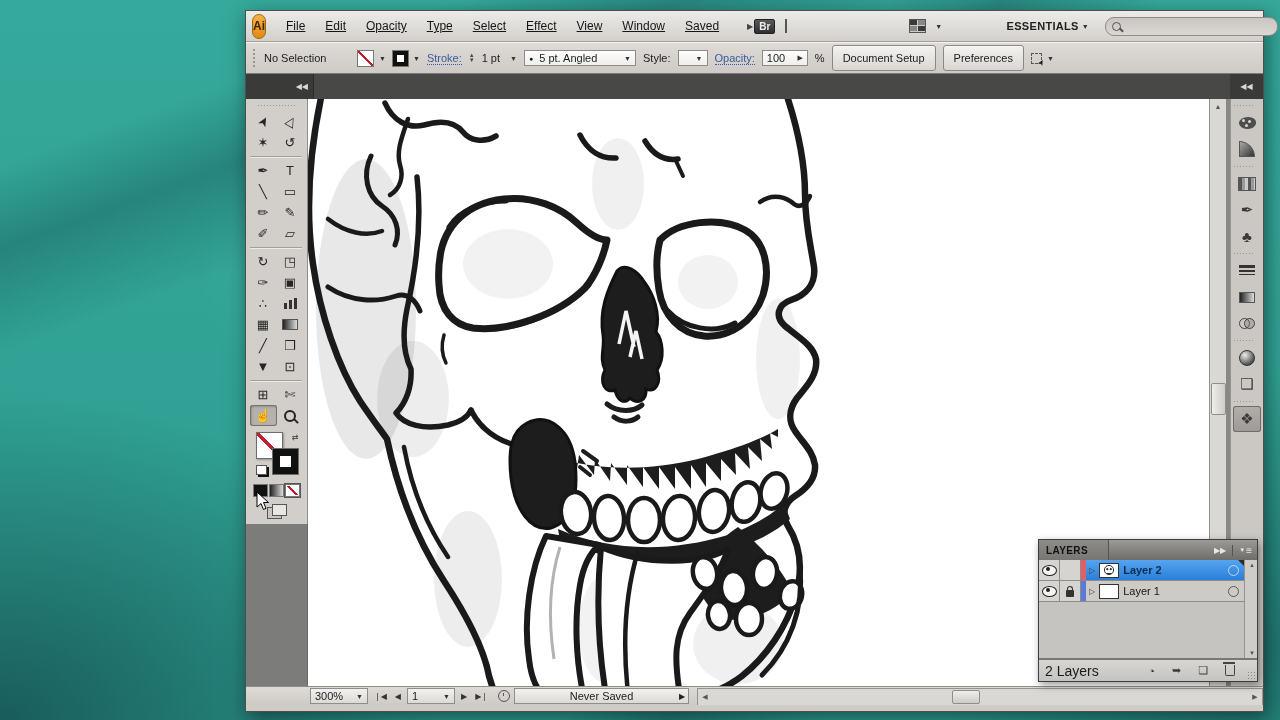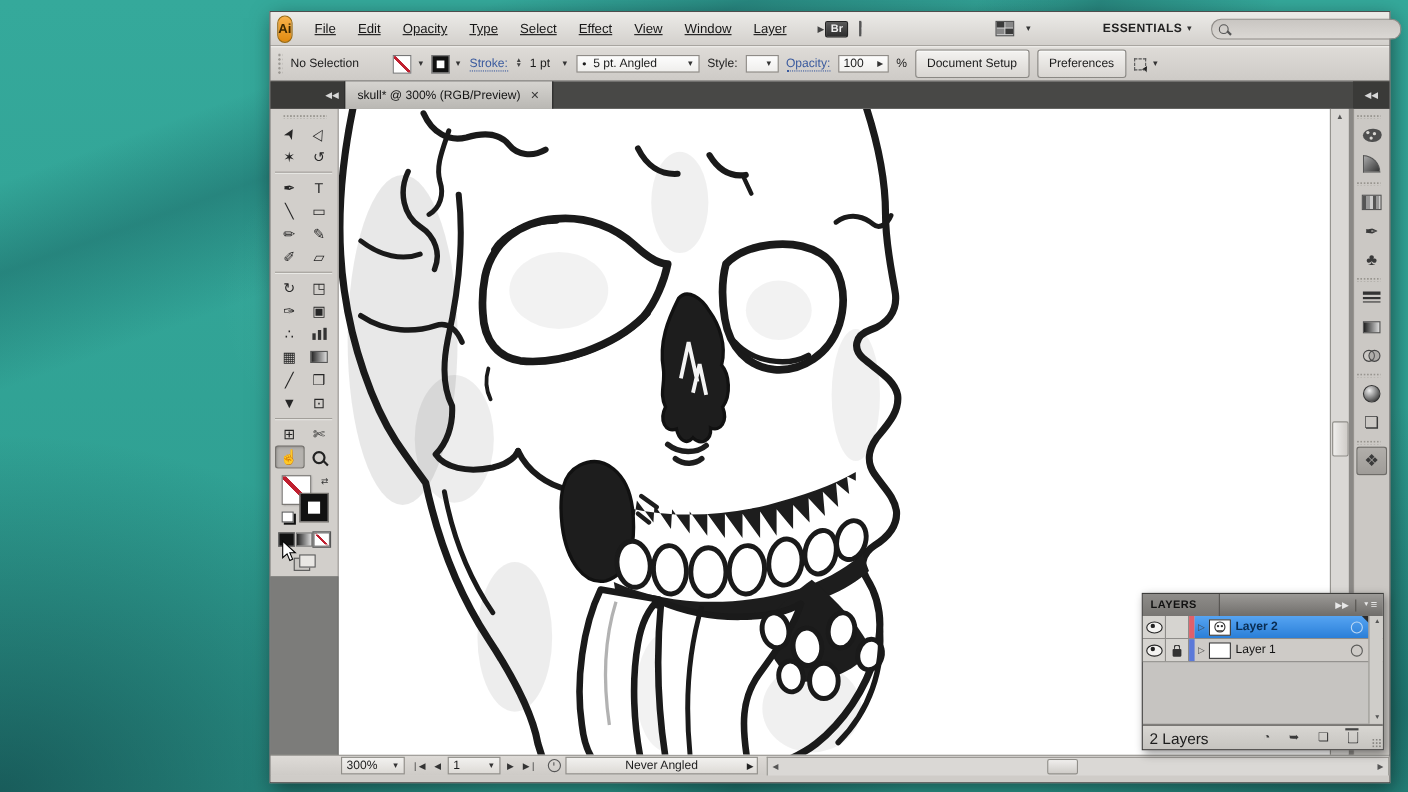--- a/index.html
+++ b/index.html
@@ -188,21 +188,21 @@
     <div class="ailogo">Ai</div>
     <div id="menu-items" style="display:flex;align-items:center;">
         <span class="menu-item">File</span>
         <span class="menu-item">Edit</span>
         <span class="menu-item">Opacity</span>
         <span class="menu-item">Type</span>
         <span class="menu-item">Select</span>
         <span class="menu-item">Effect</span>
         <span class="menu-item">View</span>
         <span class="menu-item">Window</span>
-        <span class="menu-item">Layer</span>
+        <span class="menu-item">Saved</span>
       </div>
     <span class="mbar-sep"></span>
     <span class="br-btn">
       <span class="br-arrow">▶</span>
       <span class="br-box">Br</span>
     </span>
     <span class="grid-ic" style="margin-left:8px;"></span>
     <span style="margin-left:120px;display:flex;align-items:center;" class="workspace">
       <span class="grid-ic" style="margin-right:6px;"></span>
       <span class="caret">▼</span>
@@ -256,24 +256,20 @@
     <button class="cbtn">Document Setup</button>
     <button class="cbtn">Preferences</button>
     <span class="selsim">
       <span class="dashbox"></span>
       <span class="caret">▼</span>
     </span>
   </div>
 
   <div class="tabrow">
     <div class="tab-collapse">◀◀</div>
-    <div class="doc-tab">
-      <span>skull* @ 300% (RGB/Preview)</span>
-      <span class="tab-close">✕</span>
-    </div>
     <div class="dock-collapse">◀◀</div>
   </div>
 
   <div class="main">
 
     <div class="toolcol">
       <div class="toolbar">
         <div class="tb-grip"></div>
         <div id="tool-groups">
             <div class="tool-grid">
@@ -604,21 +600,21 @@
     <span class="navg">❘◀</span>
     <span class="navg">◀</span>
     <span class="sb-box" style="width:38px;">
       <span>1</span>
       <span class="caret" style="margin-left:auto;">▼</span>
     </span>
     <span class="navg">▶</span>
     <span class="navg">▶❘</span>
     <span class="clockic" style="margin-left:4px;"></span>
     <span class="sb-box statusfield">
-      <span>Never Angled</span>
+      <span>Never Saved</span>
       <span class="flyout">▶</span>
     </span>
     <div class="hscroll">
       <span class="hs-arrow">◀</span>
       <div class="hs-thumb"></div>
       <span class="hs-arrow hs-right">▶</span>
     </div>
   </div>
   <div class="bottomedge"></div>
 </div>

